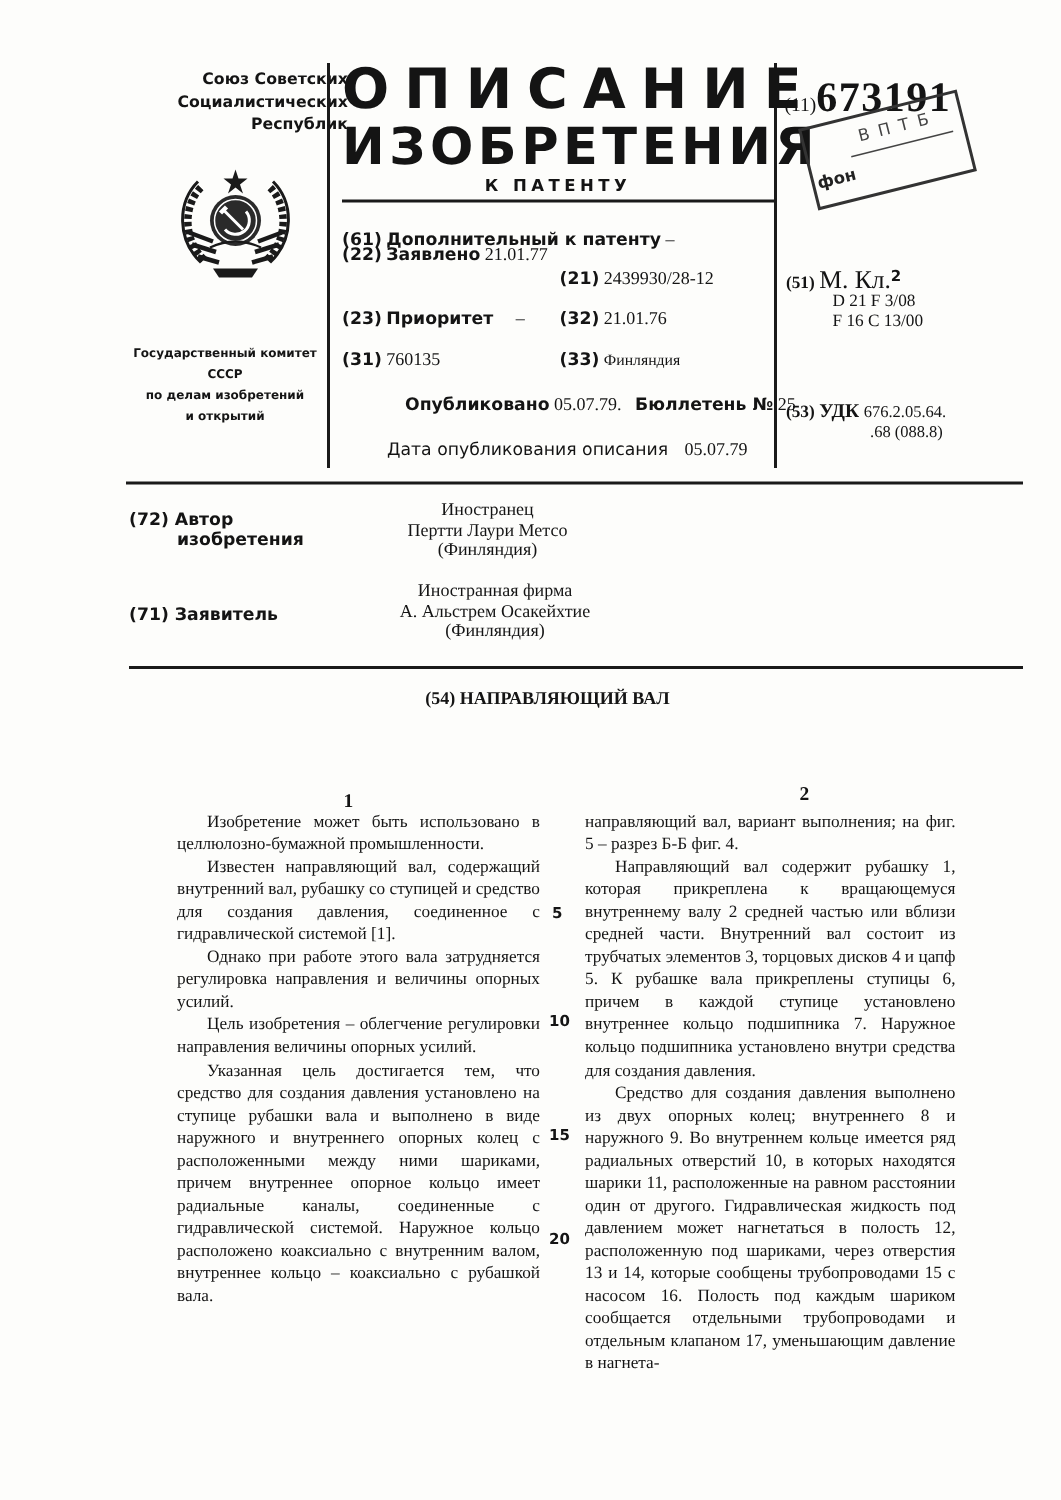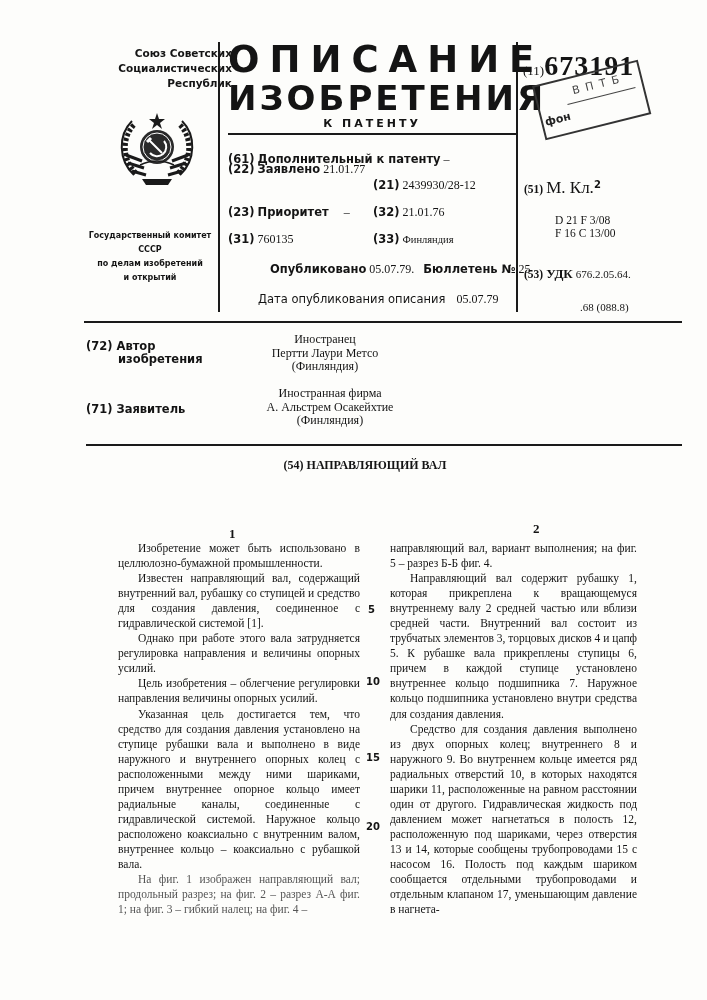--- a/index.html
+++ b/index.html
@@ -36,21 +36,21 @@
     .patnum { left: 523px; top: 50px; white-space: nowrap; }
     .patnum .code { font-size: 13px; }
     .patnum .num { font-size: 28px; font-weight: bold; letter-spacing: 1px; }
 
     
     .stamp { left: 532px; top: 86px; width: 105px; height: 52px; border: 2px solid #333; transform: rotate(-14deg); transform-origin: left top; }
     .stamp .s1 { position: absolute; left: 36px; top: 6px; font-size: 11px; letter-spacing: 6px; color: #444; font-family: "DejaVu Sans", sans-serif; }
     .stamp .sline { position: absolute; left: 28px; top: 24px; width: 70px; height: 1px; background: #444; }
     .stamp .s2 { position: absolute; left: 2px; top: 30px; font-size: 11px; font-weight: bold; color: #222; font-family: "DejaVu Sans", sans-serif; }
 
-    .cls-lines { font-family: "Liberation Serif", serif; font-size: 11.5px; line-height: 13px; margin-top: 19px; }
+    .cls-lines { font-family: "Liberation Serif", serif; font-size: 11.5px; line-height: 13px; }
 
     
     .hrule1 { left: 84px; top: 321px; width: 598px; height: 2px; background: #1a1a1a; }
     .hrule2 { left: 86px; top: 444px; width: 596px; height: 2px; background: #1a1a1a; }
 
     
     .party-label { font-family: "DejaVu Sans", sans-serif; font-weight: bold; font-size: 11.5px; line-height: 13px; }
     .party-block { width: 160px; text-align: center; font-size: 12px; line-height: 13.5px; }
 
     .inv-title { left: 240px; top: 458px; width: 250px; text-align: center; font-size: 12px; font-weight: bold; font-family: "Liberation Serif", serif; }
@@ -224,21 +224,20 @@
 
 <div class="abs colnum" style="left:229px; top:526px;">1</div>
 <div class="abs colnum" style="left:533px; top:521px;">2</div>
 
 <div class="abs col" style="left:118px; top:541px; width:242px;">
   <p class="ind">Изобретение может быть использовано в целлюлозно-бумажной промышленности.</p>
   <p class="ind">Известен направляющий вал, содержащий внутренний вал, рубашку со ступицей и средство для создания давления, соединенное с гидравлической системой [1].</p>
   <p class="ind">Однако при работе этого вала затрудняется регулировка направления и величины опорных усилий.</p>
   <p class="ind">Цель изобретения – облегчение регулировки направления величины опорных усилий.</p>
   <p class="ind">Указанная цель достигается тем, что средство для создания давления установлено на ступице рубашки вала и выполнено в виде наружного и внутреннего опорных колец с расположенными между ними шариками, причем внутреннее опорное кольцо имеет радиальные каналы, соединенные с гидравлической системой. Наружное кольцо расположено коаксиально с внутренним валом, внутреннее кольцо – коаксиально с рубашкой вала.</p>
-  <p class="ind faint">На фиг. 1 изображен направляющий вал; продольный разрез; на фиг. 2 – разрез А-А фиг. 1; на фиг. 3 – гибкий налец; на фиг. 4 –</p>
 </div>
 
 <div class="abs linenum" style="left:368px; top:604px;">5</div>
 <div class="abs linenum" style="left:366px; top:676px;">10</div>
 <div class="abs linenum" style="left:366px; top:752px;">15</div>
 <div class="abs linenum" style="left:366px; top:821px;">20</div>
 
 <div class="abs col" style="left:390px; top:541px; width:247px;">
   <p>направляющий вал, вариант выполнения; на фиг. 5 – разрез Б-Б фиг. 4.</p>
   <p class="ind">Направляющий вал содержит рубашку 1, которая прикреплена к вращающемуся внутреннему валу 2 средней частью или вблизи средней части. Внутренний вал состоит из трубчатых элементов 3, торцовых дисков 4 и цапф 5. К рубашке вала прикреплены ступицы 6, причем в каждой ступице установлено внутреннее кольцо подшипника 7. Наружное кольцо подшипника установлено внутри средства для создания давления.</p>

